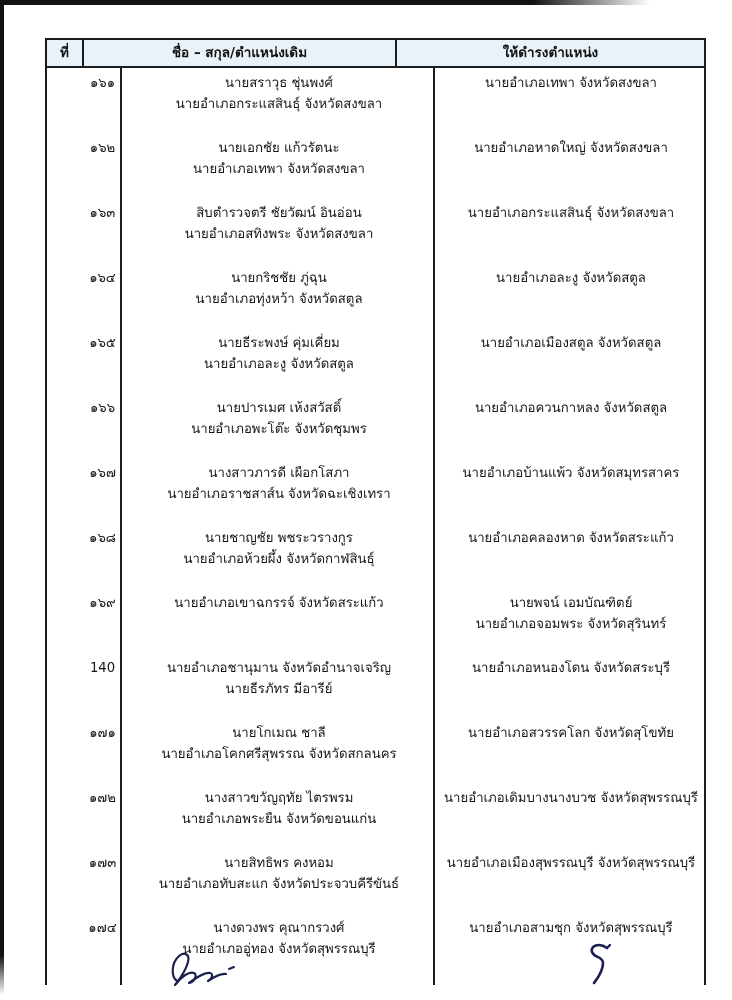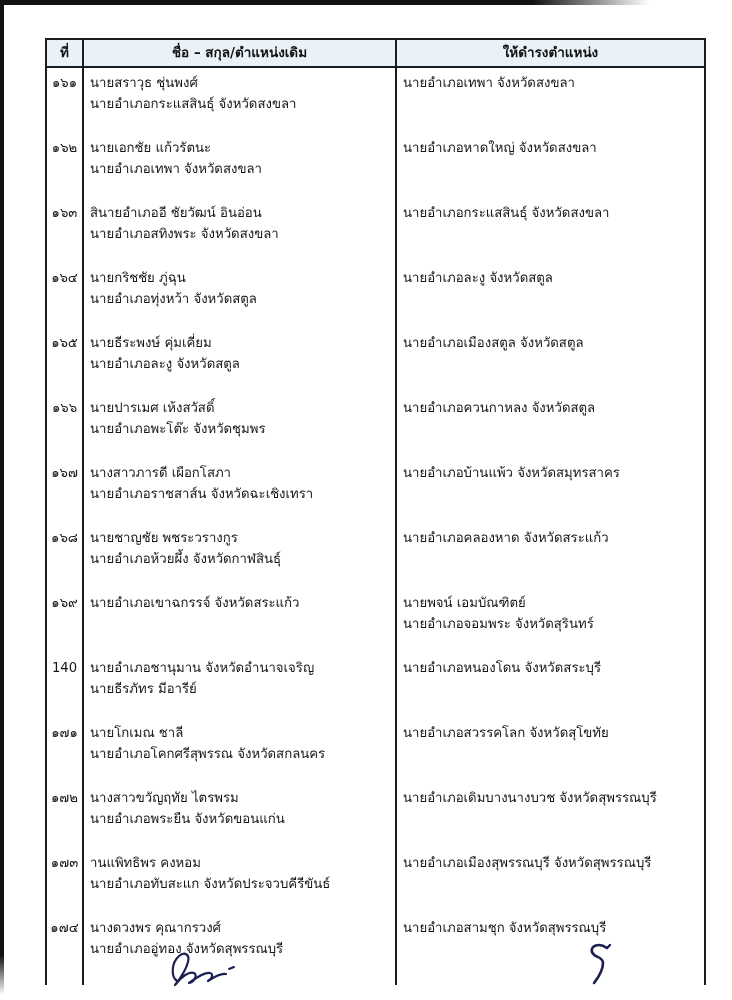--- a/index.html
+++ b/index.html
@@ -25,30 +25,30 @@
   .thead {
     display:grid; grid-template-columns:37px 313px 1fr;
     background:#e9f2f8; border-bottom:2px solid #1c1c1c;
   }
   .th {
     padding:3px 2px 4px 2px; text-align:center; font-weight:bold;
     font-size:13.5px; color:#111; border-right:2px solid #1c1c1c;
     line-height:1.4; white-space:nowrap; overflow:hidden;
   }
   .th:last-child { border-right:none;border-radius:10px; }
-  .trow { display:grid; grid-template-columns:37px 313px 1fr; height:65px; }
+  .trow { display:grid; grid-template-columns:37px 313px 1fr; height:65px;margin-left:38px; }
   .trow.last { height:120px; }
   .cell {
     border-right:2px solid #1c1c1c; font-size:13.2px; color:#161616;
     padding:4px 3px 0 6px; line-height:1.6; box-sizing:border-box;
     overflow:hidden; white-space:nowrap;
   }
   .cell:last-child { border-right:none; }
   .cell.no { text-align:center; padding-left:0; padding-right:0; }
-  .line { display:block; }
+  .line { display:block;text-align:center; }
   .sig { position:absolute; left:163px; top:947px; }
   .mark { position:absolute; left:583px; top:942px; }
 </style>
 </head>
 <body>
 
 <div class="page">
 
   <div class="edge-top"></div>
   <div class="edge-left"></div>
@@ -76,21 +76,21 @@
             <span class="line">นายเอกชัย แก้วรัตนะ</span>
             <span class="line">นายอำเภอเทพา จังหวัดสงขลา</span>
           </div>
           <div class="cell">
             <span class="line">นายอำเภอหาดใหญ่ จังหวัดสงขลา</span>
           </div>
         </div>
         <div class="trow">
           <div class="cell no">๑๖๓</div>
           <div class="cell">
-            <span class="line">สินายอำเภออี ชัยวัฒน์ อินอ่อน</span>
+            <span class="line">สิบตำรวจตรี ชัยวัฒน์ อินอ่อน</span>
             <span class="line">นายอำเภอสทิงพระ จังหวัดสงขลา</span>
           </div>
           <div class="cell">
             <span class="line">นายอำเภอกระแสสินธุ์ จังหวัดสงขลา</span>
           </div>
         </div>
         <div class="trow">
           <div class="cell no">๑๖๔</div>
           <div class="cell">
             <span class="line">นายกริชชัย ภู่ฉุน</span>
@@ -176,21 +176,21 @@
             <span class="line">นางสาวขวัญฤทัย ไตรพรม</span>
             <span class="line">นายอำเภอพระยืน จังหวัดขอนแก่น</span>
           </div>
           <div class="cell">
             <span class="line">นายอำเภอเดิมบางนางบวช จังหวัดสุพรรณบุรี</span>
           </div>
         </div>
         <div class="trow">
           <div class="cell no">๑๗๓</div>
           <div class="cell">
-            <span class="line">านแพิทธิพร คงหอม</span>
+            <span class="line">นายสิทธิพร คงหอม</span>
             <span class="line">นายอำเภอทับสะแก จังหวัดประจวบคีรีขันธ์</span>
           </div>
           <div class="cell">
             <span class="line">นายอำเภอเมืองสุพรรณบุรี จังหวัดสุพรรณบุรี</span>
           </div>
         </div>
         <div class="trow last">
           <div class="cell no">๑๗๔</div>
           <div class="cell">
             <span class="line">นางดวงพร คุณากรวงศ์</span>

